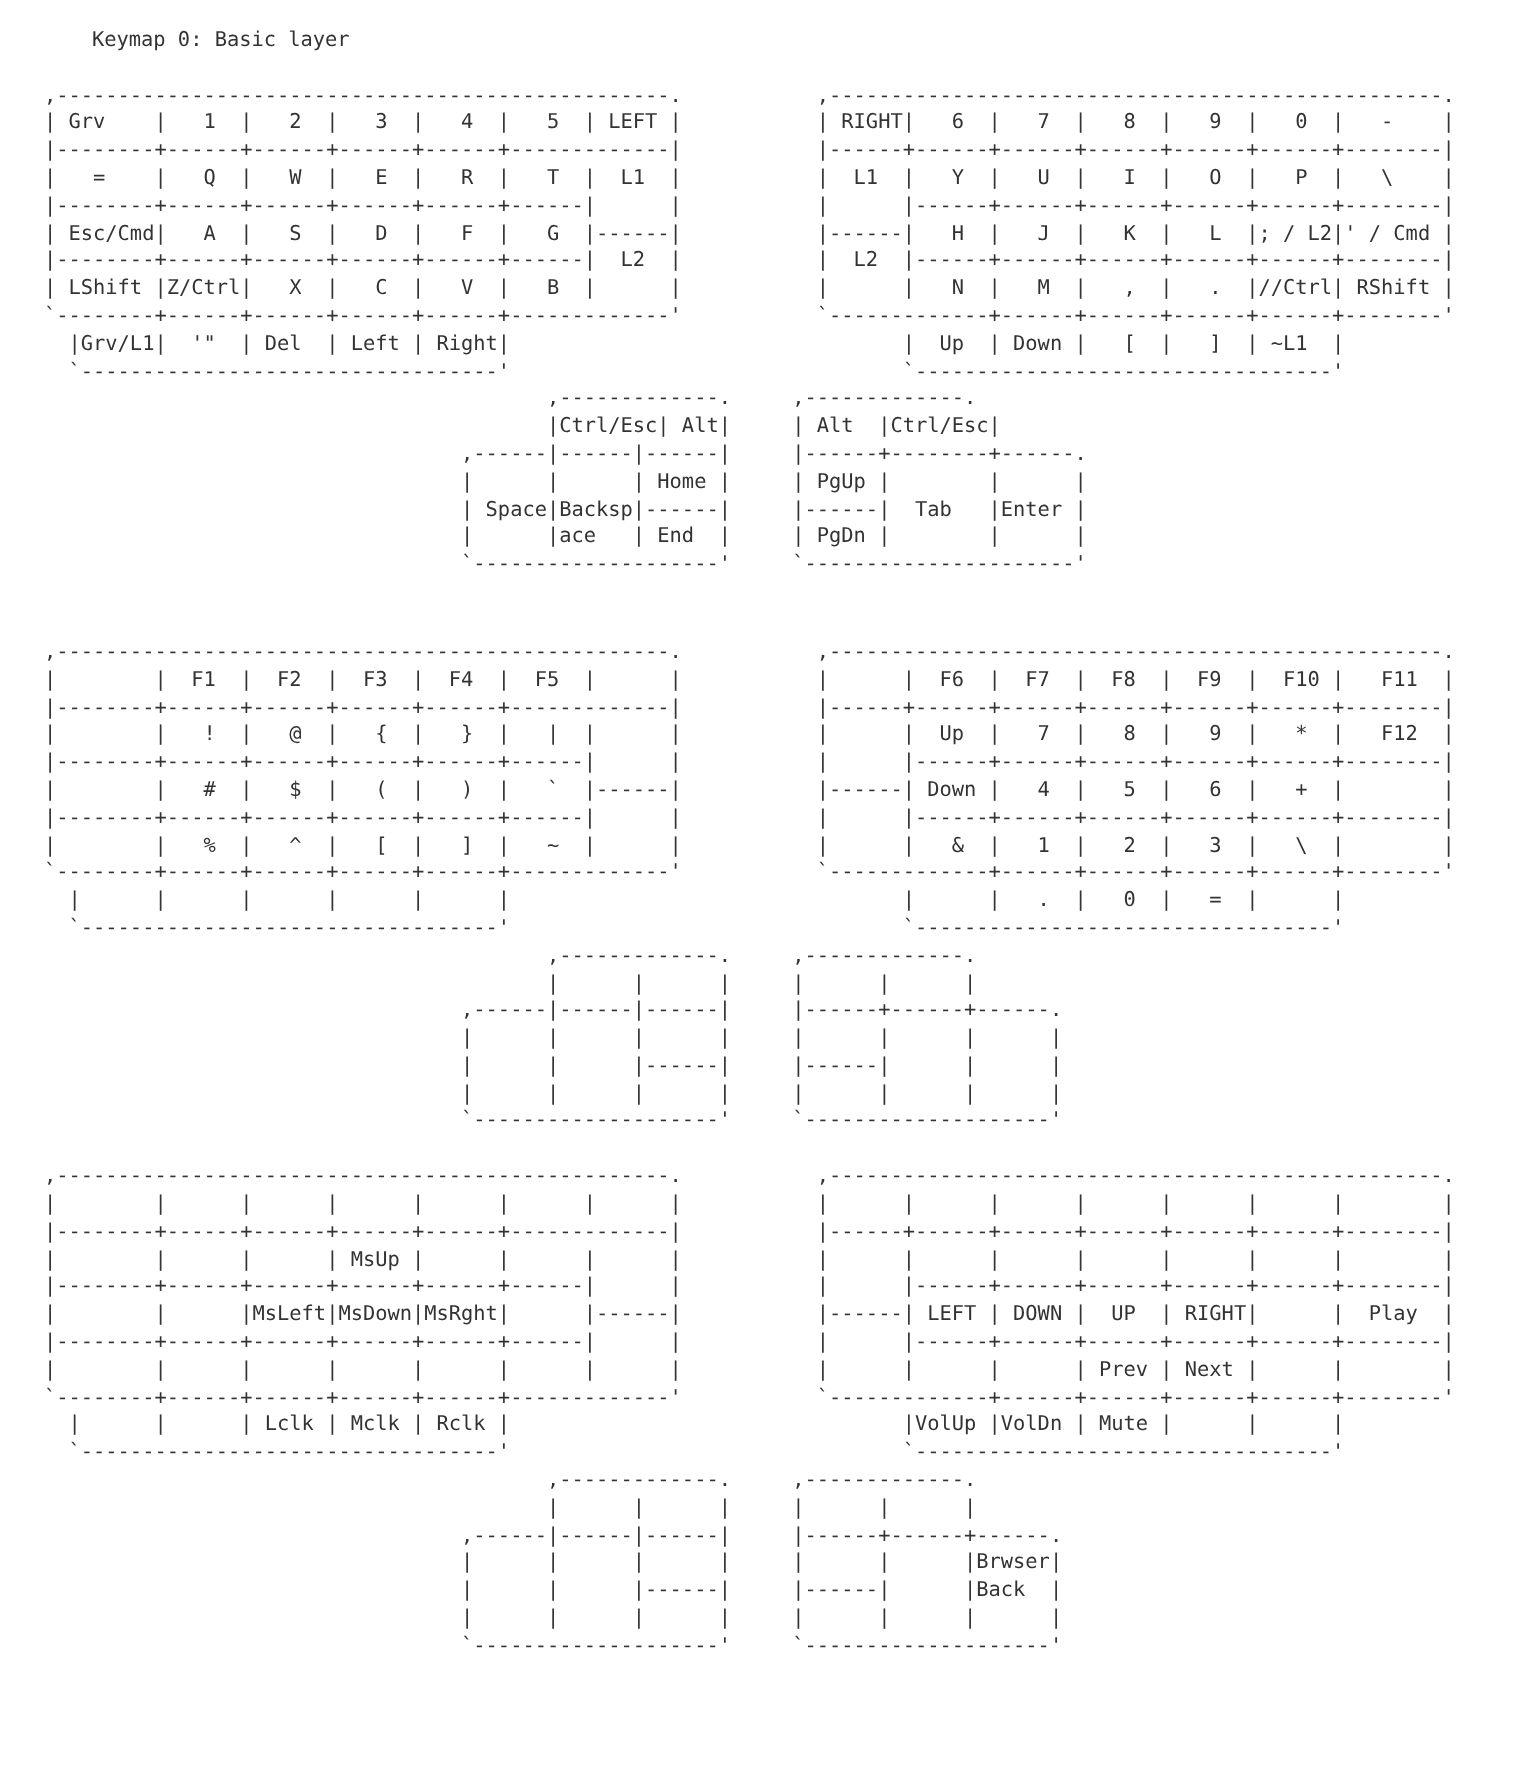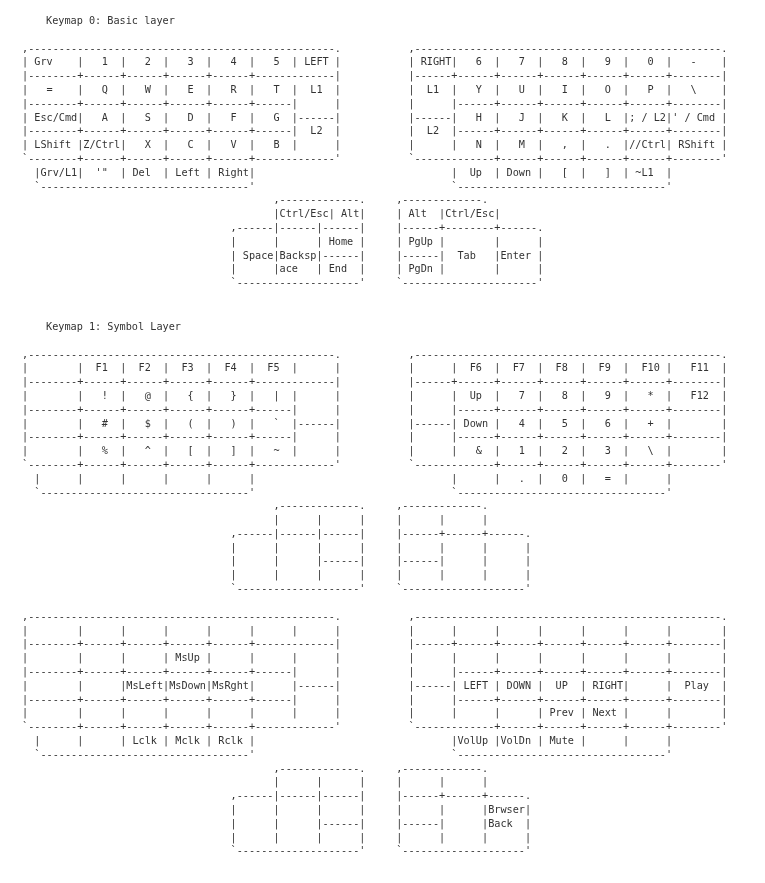--- a/index.html
+++ b/index.html
@@ -54,21 +54,20 @@
                                          ,-------------.     ,-------------.
                                          |Ctrl/Esc| Alt|     | Alt  |Ctrl/Esc|
                                   ,------|------|------|     |------+--------+------.
                                   |      |      | Home |     | PgUp |        |      |
                                   | Space|Backsp|------|     |------|  Tab   |Enter |
                                   |      |ace   | End  |     | PgDn |        |      |
                                   `--------------------'     `----------------------'</pre>
   </section>
 
   <section class="keymap-section gap-small">
-    <pre class="keymap-title">Keymap 1: Symbol Layer</pre>
     <pre class="keymap-art">,--------------------------------------------------.           ,--------------------------------------------------.
 |        |  F1  |  F2  |  F3  |  F4  |  F5  |      |           |      |  F6  |  F7  |  F8  |  F9  |  F10 |   F11  |
 |--------+------+------+------+------+-------------|           |------+------+------+------+------+------+--------|
 |        |   !  |   @  |   {  |   }  |   |  |      |           |      |  Up  |   7  |   8  |   9  |   *  |   F12  |
 |--------+------+------+------+------+------|      |           |      |------+------+------+------+------+--------|
 |        |   #  |   $  |   (  |   )  |   `  |------|           |------| Down |   4  |   5  |   6  |   +  |        |
 |--------+------+------+------+------+------|      |           |      |------+------+------+------+------+--------|
 |        |   %  |   ^  |   [  |   ]  |   ~  |      |           |      |   &amp;  |   1  |   2  |   3  |   \  |        |
 `--------+------+------+------+------+-------------'           `-------------+------+------+------+------+--------'
   |      |      |      |      |      |                                |      |   .  |   0  |   =  |      |

